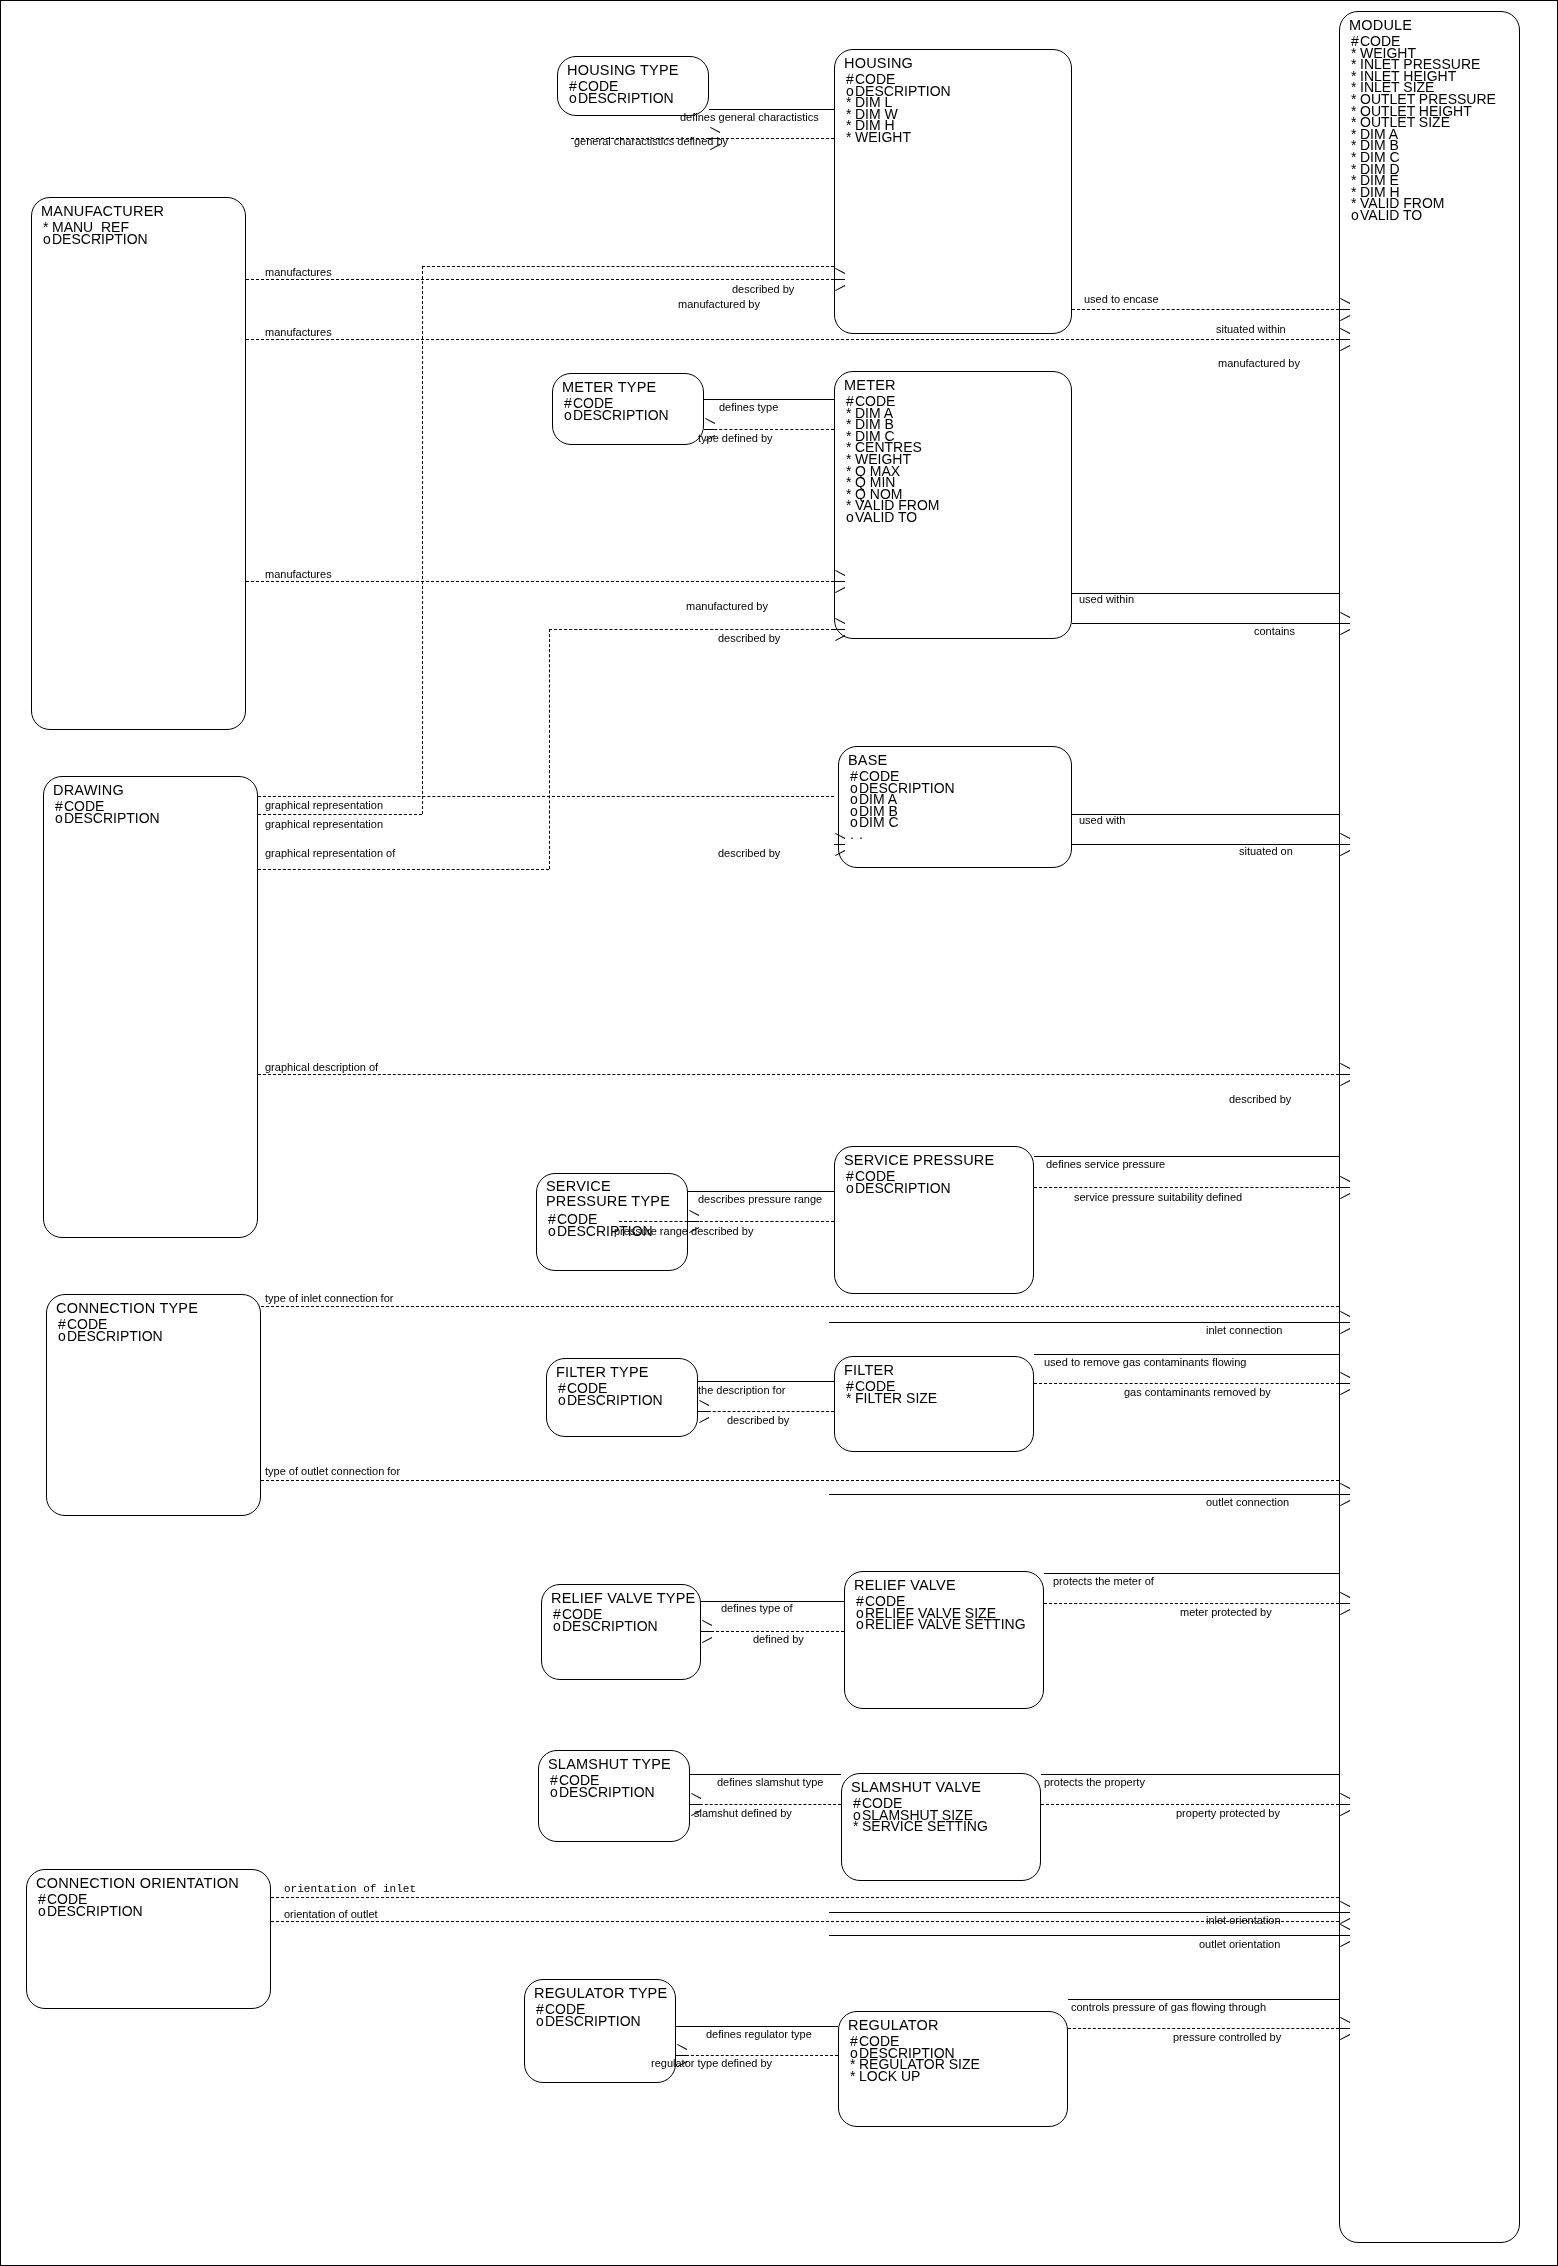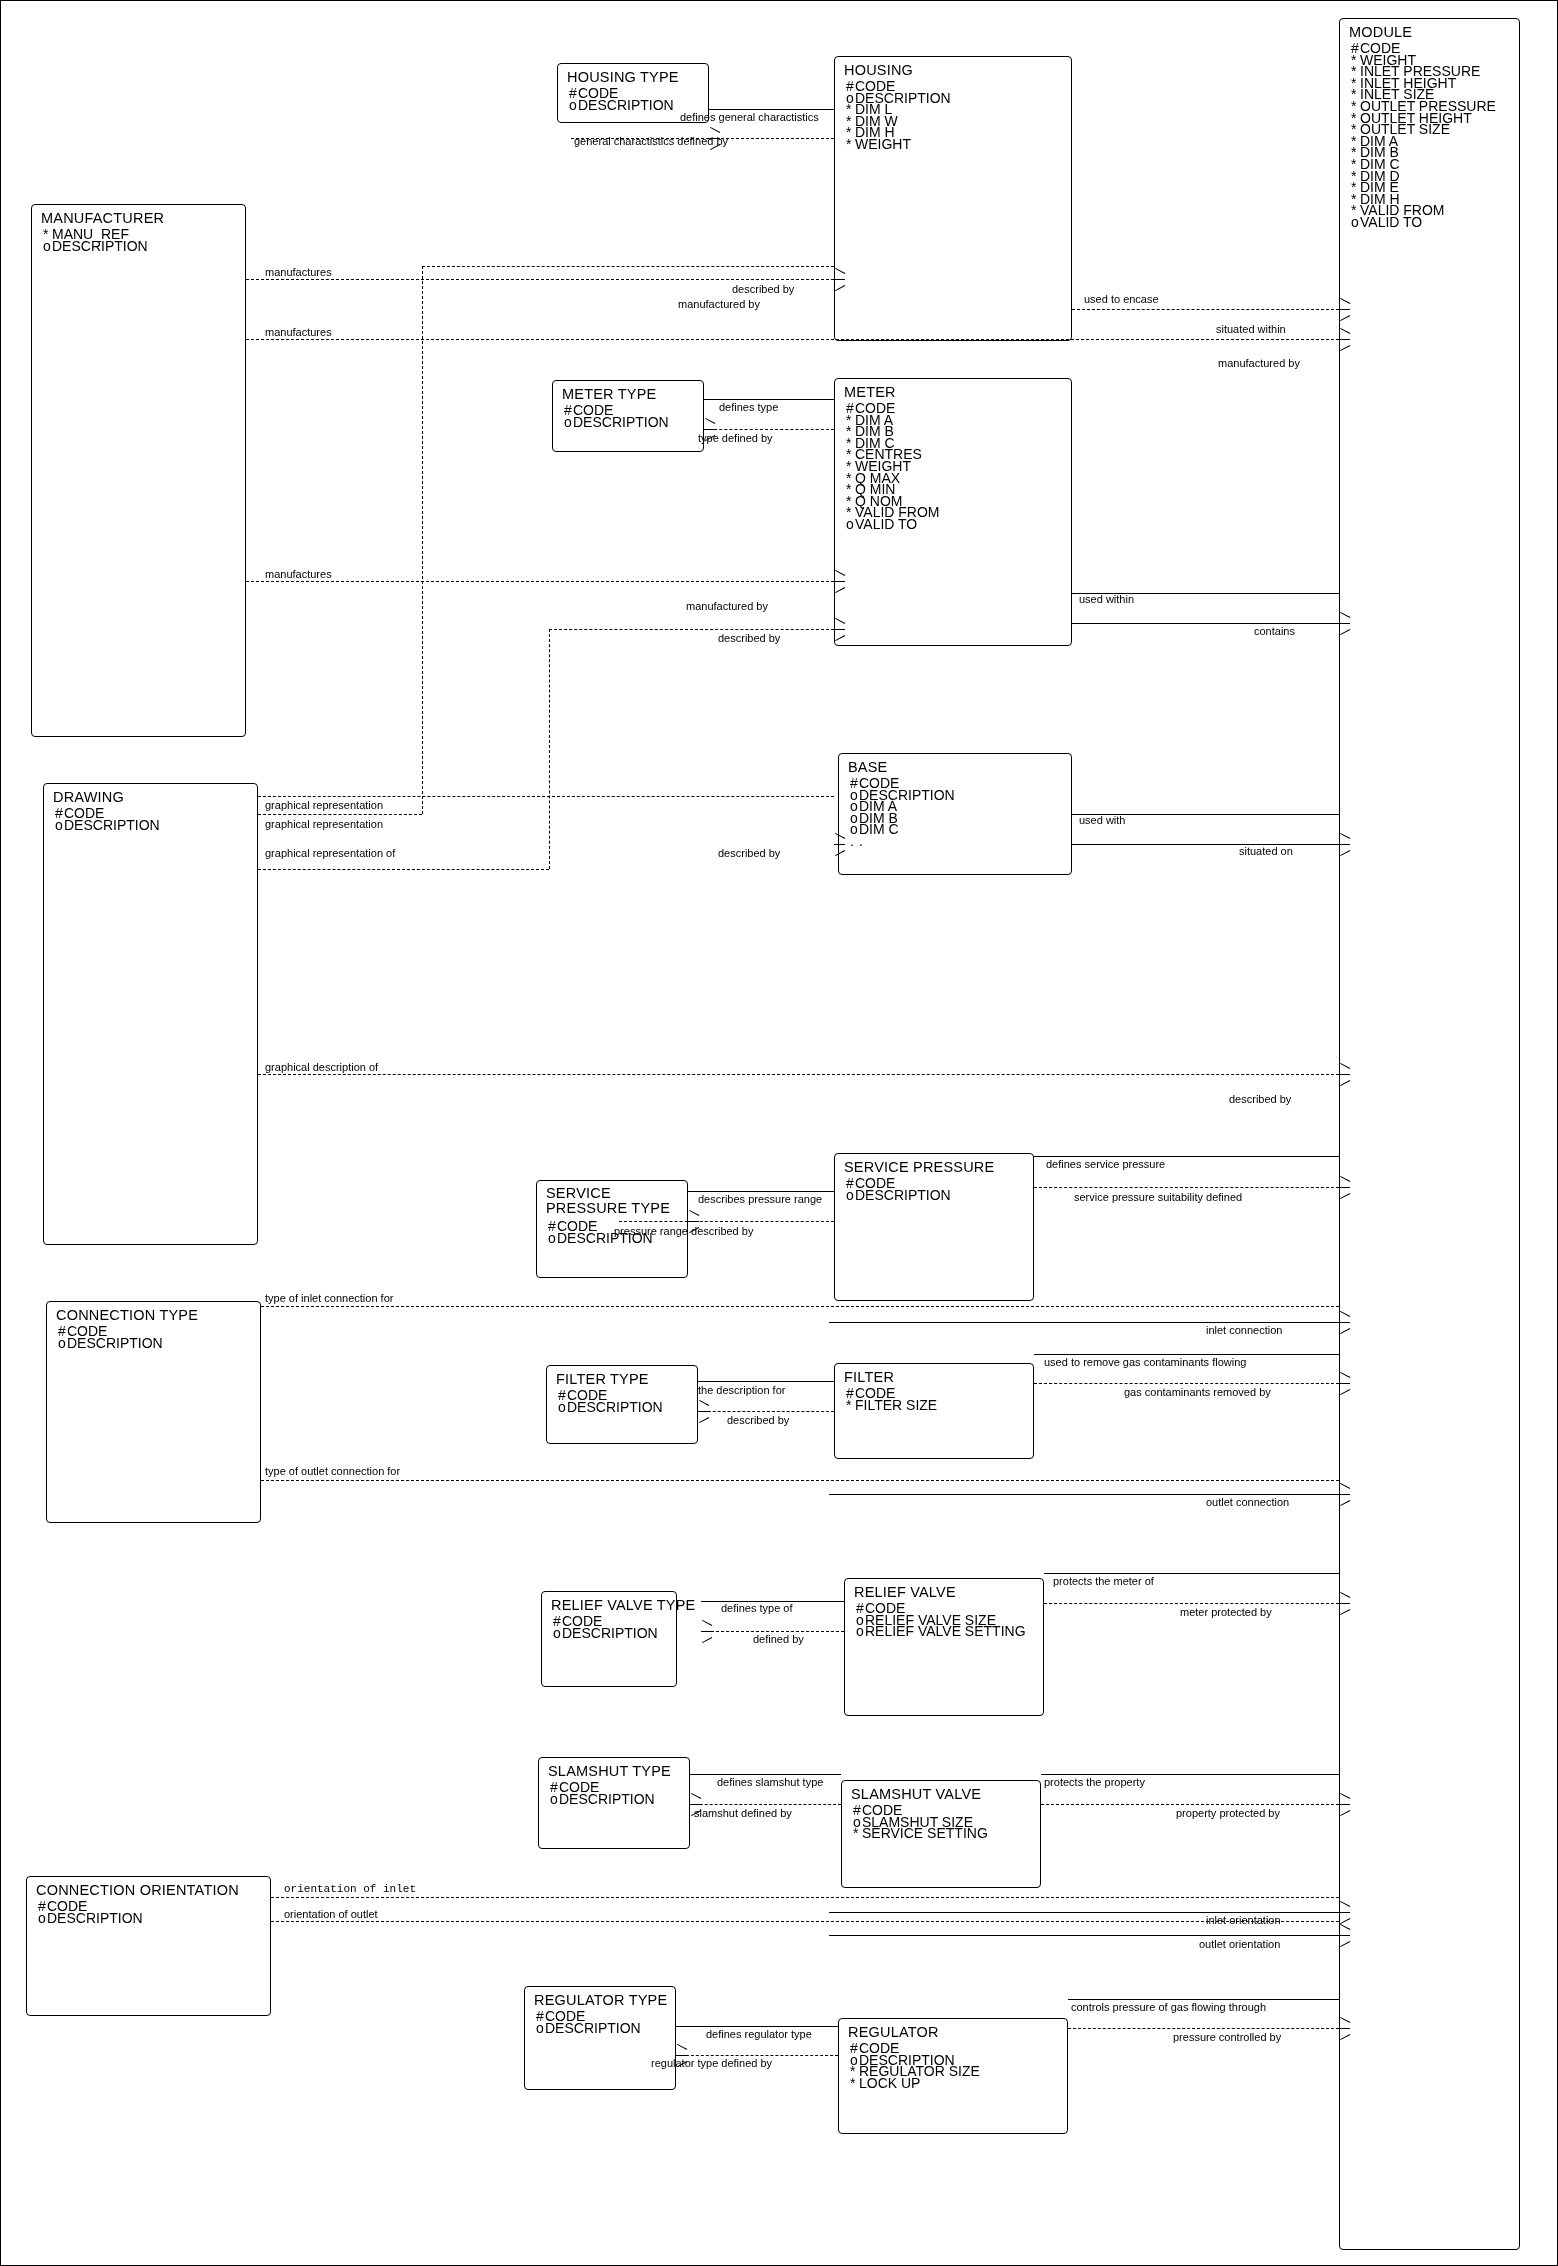--- a/index.html
+++ b/index.html
@@ -1,18 +1,18 @@
 <!DOCTYPE html>
 <html><head>
 <meta charset="utf-8">
 <style>
   html,body{margin:0;padding:0;background:#ffffff;}
   body{font-family:"Liberation Sans", sans-serif;}
   #canvas{position:relative;width:1558px;height:2266px;background:#fff;border:1px solid #000;box-sizing:border-box;overflow:hidden;}
-  .entity{position:absolute;border:1px solid #000;border-radius:4px;background:#fff;box-sizing:border-box;margin-top:7px;}
+  .entity{position:absolute;border:1px solid #000;border-radius:19px;background:#fff;box-sizing:border-box;}
   .ename{position:absolute;left:9px;top:5px;font-size:14.5px;letter-spacing:.2px;color:#000;white-space:nowrap;}
   .attrs{position:absolute;left:11px;top:24px;font-size:14px;line-height:11.6px;color:#000;}
   .attrs div{white-space:nowrap;}
   .attrs .mk{display:inline-block;width:9px;}
   .lbl{position:absolute;font-size:11px;color:#000;white-space:nowrap;}
   .ln{position:absolute;background:#000;}
   .ln.h{height:1px;}
   .dash-h{position:absolute;height:0;border-top:1px dashed #000;}
   .dash-v{position:absolute;width:0;border-left:1px dashed #000;}
   .crow{position:absolute;width:0;height:0;}
@@ -144,21 +144,21 @@
           <div><span class="mk">o</span><span>DESCRIPTION</span></div>
         </div>
       </div>
       <div class="entity" style="left: 833px; top: 1355px; width: 200px; height: 96px;">
         <div class="ename">FILTER</div>
         <div class="attrs">
           <div><span class="mk">#</span><span>CODE</span></div>
           <div><span class="mk">*</span><span>FILTER SIZE</span></div>
         </div>
       </div>
-      <div class="entity" style="left: 540px; top: 1583px; width: 136px; height: 96px;">
+      <div class="entity" style="left: 540px; top: 1583px; width: 160px; height: 96px;">
         <div class="ename">RELIEF VALVE TYPE</div>
         <div class="attrs">
           <div><span class="mk">#</span><span>CODE</span></div>
           <div><span class="mk">o</span><span>DESCRIPTION</span></div>
         </div>
       </div>
       <div class="entity" style="left: 843px; top: 1570px; width: 200px; height: 138px;">
         <div class="ename">RELIEF VALVE</div>
         <div class="attrs">
           <div><span class="mk">#</span><span>CODE</span></div>

